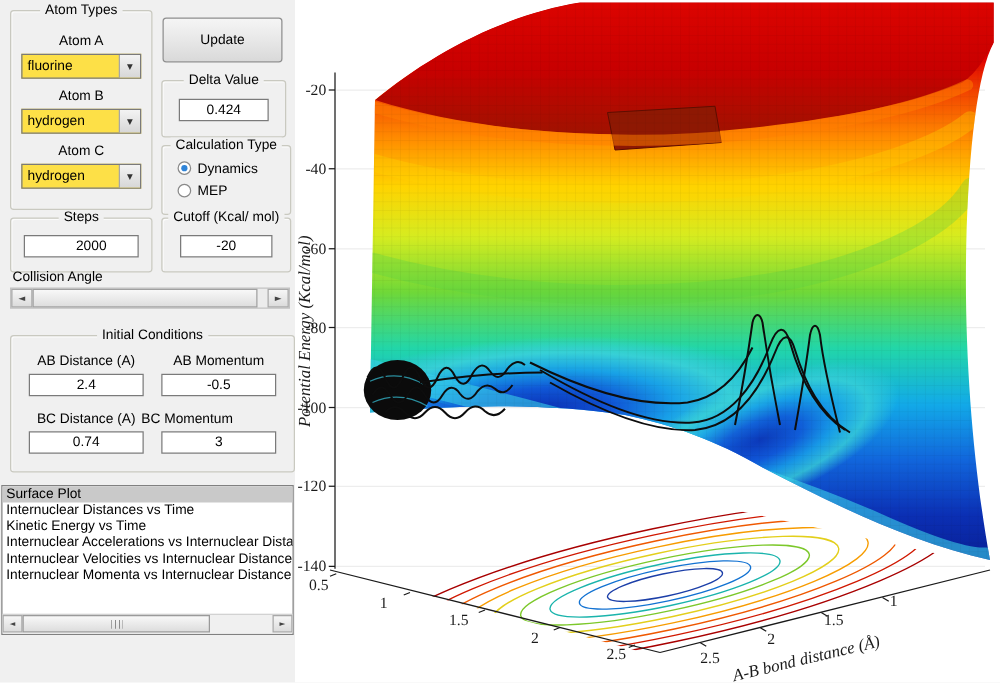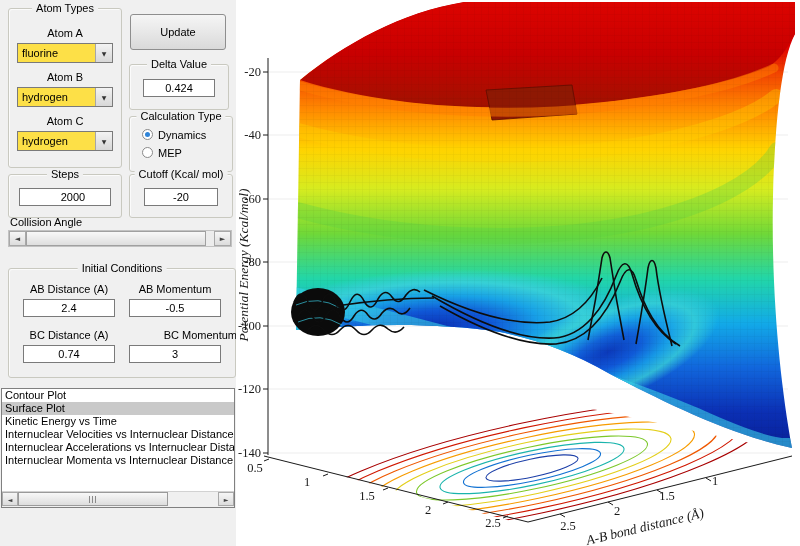--- a/index.html
+++ b/index.html
@@ -110,31 +110,31 @@
   <div class="sl-btn" style="left:205px">►</div>
 </div>
 
 <div class="panel" style="left:8px;top:268px;width:226px;height:108px">
   <span class="panel-title">Initial Conditions</span>
   <span class="lbl" style="left:14px;top:14px;width:92px;text-align:center">AB Distance (A)</span>
   <span class="lbl" style="left:120px;top:14px;width:92px;text-align:center">AB Momentum</span>
   <input class="field" style="left: 14px; top: 30px; width: 92px; text-align: center;" value="2.4">
   <input class="field" style="left: 120px; top: 30px; width: 92px;" value="-0.5">
   <span class="lbl" style="left:14px;top:60px;width:92px;text-align:center">BC Distance (A)</span>
-  <span class="lbl" style="left:136px;top:60px;width:92px;text-align:right">BC Momentum</span>
+  <span class="lbl" style="left:104px;top:60px;width:92px;text-align:left">BC Momentum</span>
   <input class="field" style="left: 14px; top: 76px; width: 92px;" value="0.74">
   <input class="field" style="left: 120px; top: 76px; width: 92px;" value="3">
 </div>
 
 <div class="listbox">
-  <div class="lb-item">Contour Plot</div>
   <div class="lb-item selected">Surface Plot</div>
+  <div class="lb-item">Internuclear Distances vs Time</div>
   <div class="lb-item">Kinetic Energy vs Time</div>
+  <div class="lb-item">Internuclear Accelerations vs Internuclear Dista</div>
   <div class="lb-item">Internuclear Velocities vs Internuclear Distance</div>
-  <div class="lb-item">Internuclear Accelerations vs Internuclear Dista</div>
   <div class="lb-item">Internuclear Momenta vs Internuclear Distance</div>
   <div class="hscroll">
     <div class="sb-btn" style="left:0">◄</div>
     <div class="sb-thumb">
         <span class="grip"></span>
       </div>
     <div class="sb-btn" style="right:0;left:auto">►</div>
   </div>
 </div>
 

